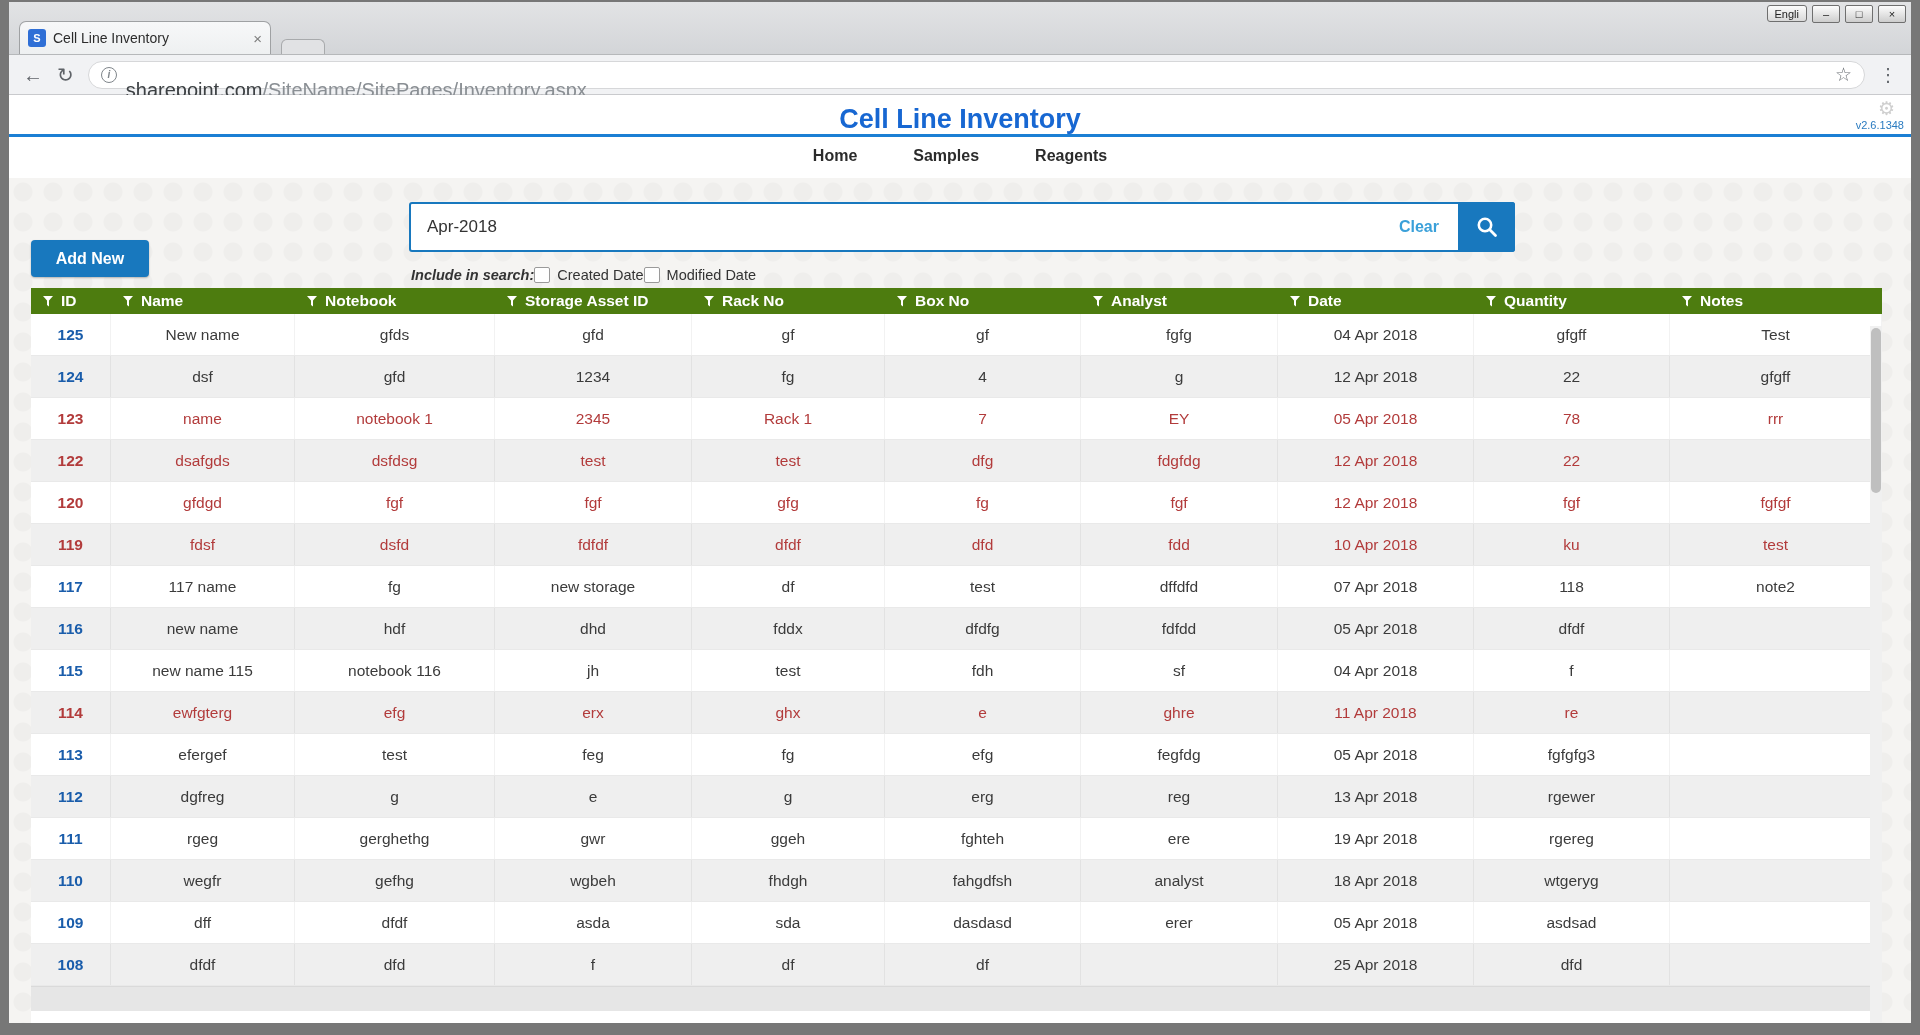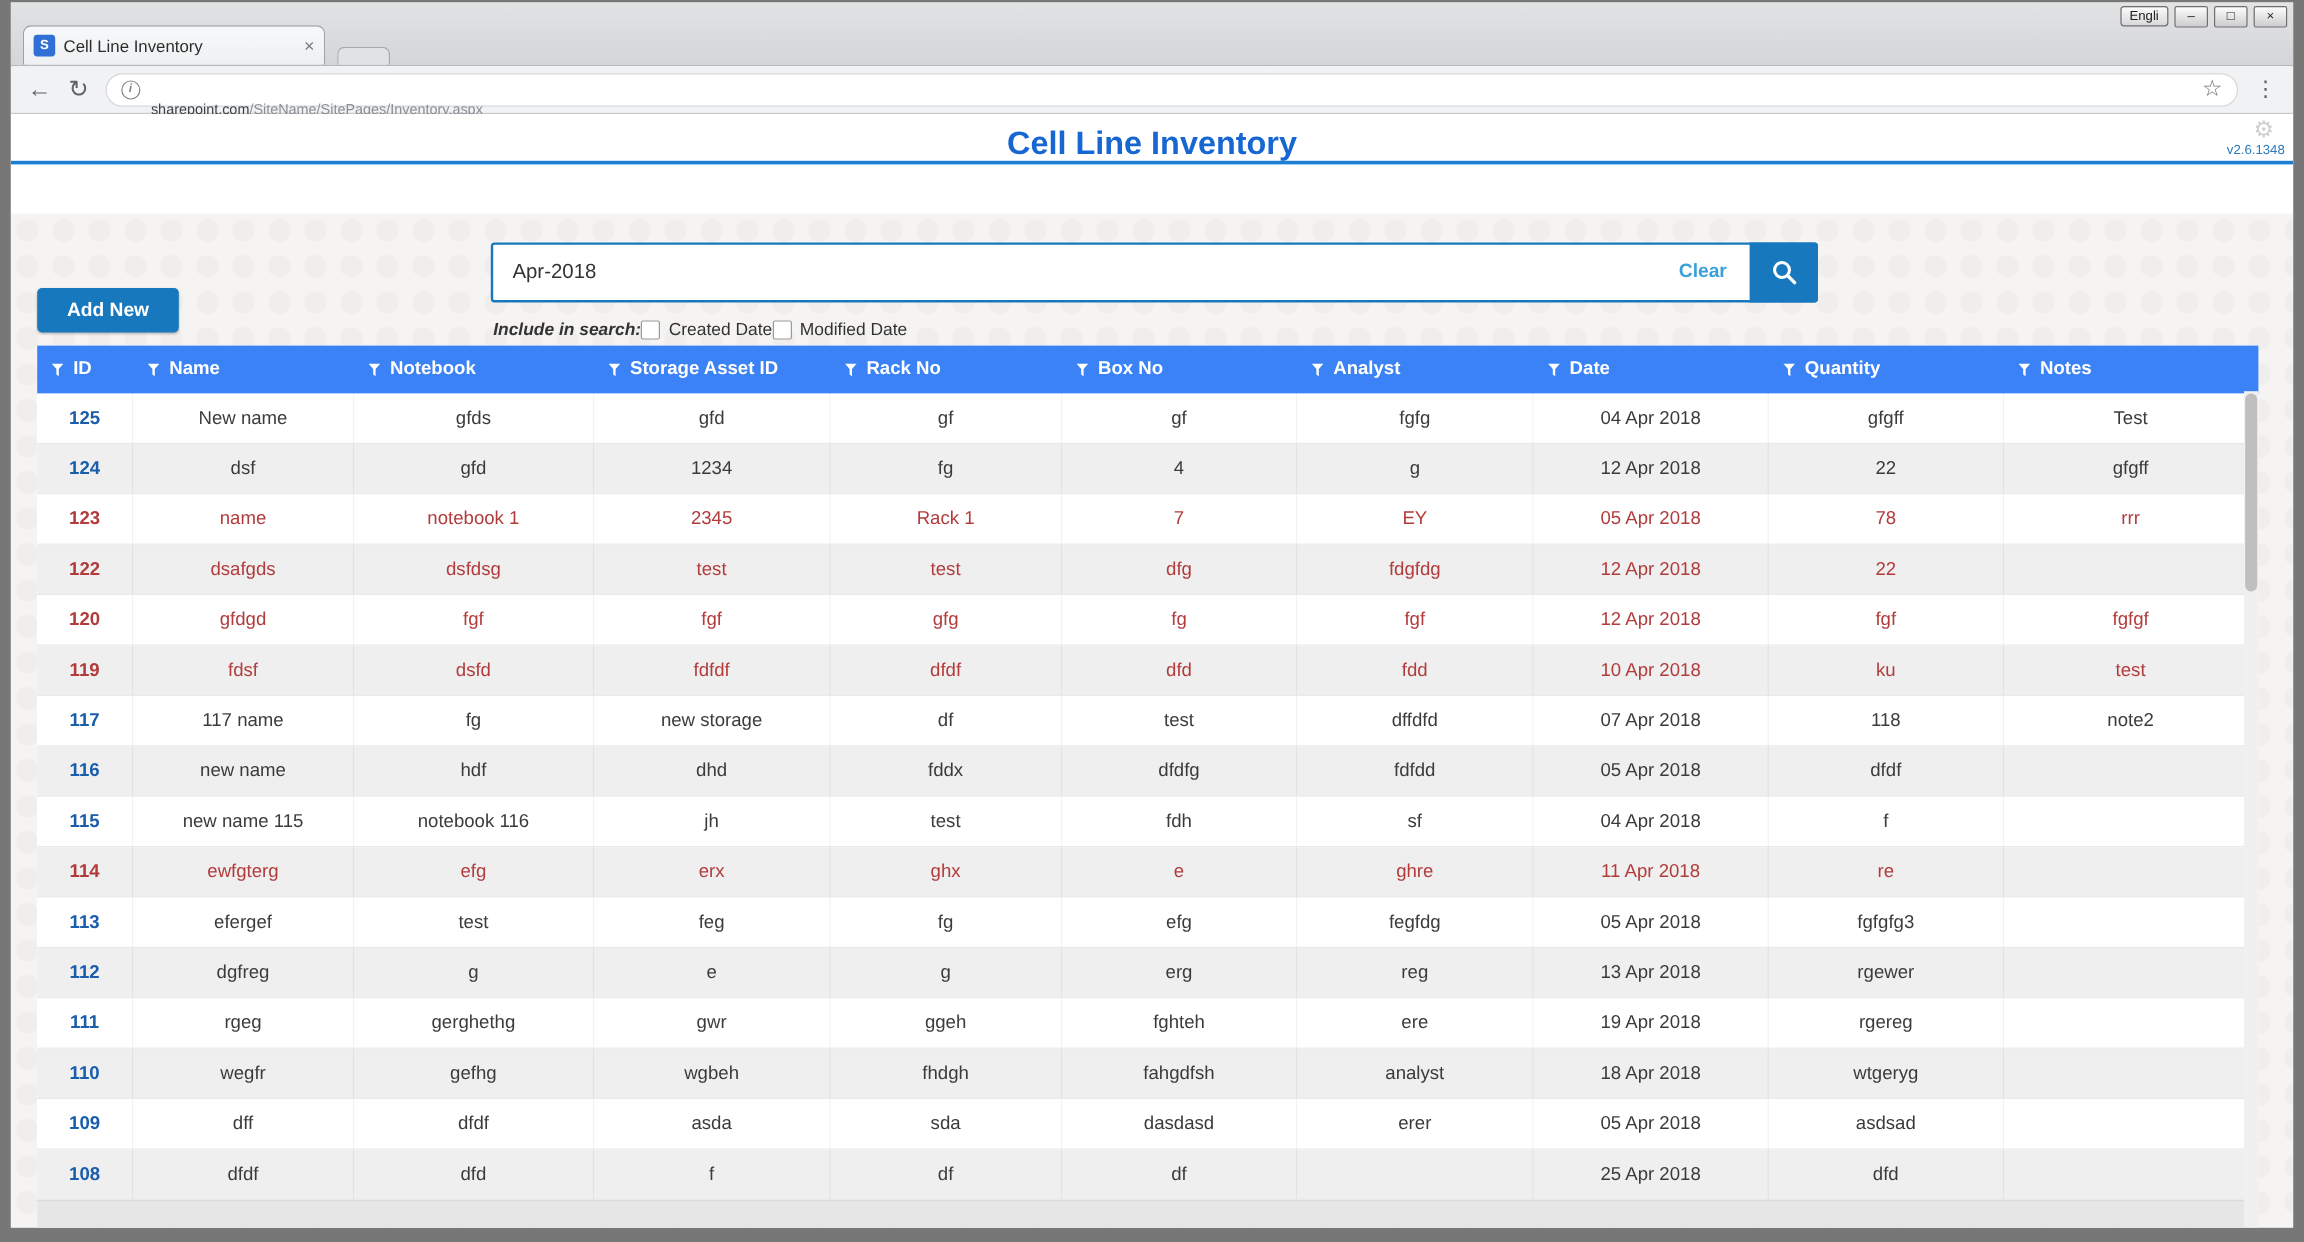--- a/index.html
+++ b/index.html
@@ -32,21 +32,21 @@
 
   
   .navbar { height:40px; flex:0 0 40px; background:#f1f2f4; border-bottom:1px solid #c9cacd;
     display:flex; align-items:center; padding:0 14px; gap:14px; }
   .nav-ico { font-size:20px; color:#5f6368; line-height:1; }
   .omnibox { flex:1; height:28px; background:#fff; border:1px solid #d6d7d9; border-radius:14px;
     display:flex; align-items:center; padding:0 12px; gap:9px; }
   .info-ico { width:16px; height:16px; border:1.5px solid #80868b; border-radius:50%;
     color:#80868b; font-size:10px; font-style:italic; font-weight:bold;
     display:flex; align-items:center; justify-content:center; flex:0 0 16px; }
-  .url { font-size:12px; white-space:nowrap; overflow:hidden; flex:1;margin-top:32px; }
+  .url { font-size:20px; white-space:nowrap; overflow:hidden; flex:1;margin-top:32px; }
   .url .domain { color:#3c4043; }
   .url .path { color:#8a8f94; }
   .star-ico { font-size:19px; color:#6b7075; }
   .menu-ico { font-size:18px; color:#5f6368; letter-spacing:0; }
 
   
   .page { flex:1; position:relative; background:#ffffff; overflow:hidden; }
   .hdr-band { height:42px; position:relative; border-bottom:3px solid #1b7fd4; background:#fff; }
   .page-title { text-align:center; font-size:27px; font-weight:bold; color:#1767d2; padding-top:9px; }
   .gear { position:absolute; right:16px; top:2px; font-size:19px; color:#cfcfcf; }
@@ -76,21 +76,21 @@
   .include-row { position:absolute; left:402px; top:86px; height:22px; display:flex; align-items:center; }
   .include-label { font-size:14.5px; font-style:italic; font-weight:600; color:#333; }
   .chk-group { display:flex; align-items:flex-end; gap:7px; }
   .chk-box { width:16px; height:16px; background:#fff; border:1px solid #9a9a9a; border-radius:2px; }
   .chk-label { font-size:14.5px; color:#333; }
 
   
   .inv-table { position:absolute; left:22px; top:110px; width:1851px; bottom:0; background:#fff; }
   .thead, .tr { display:grid;
     grid-template-columns:80px 184px 200px 197px 193px 196px 197px 196px 196px 1fr; }
-  .thead { height:40px; background:#3b82f6; }
+  .thead { height:26px; background:#4d7c0f; }
   .th { display:flex; align-items:center; gap:8px; padding-left:12px; color:#fff;
     font-weight:bold; font-size:15.5px; white-space:nowrap; overflow:hidden; }
   .tr { height:42px; background:#fff; border-bottom:1px solid #e9e9e9; }
   .tr.alt { background:#efefef; }
   .td { display:flex; align-items:center; justify-content:center; font-size:15.5px; color:#3b3b3b;
     border-right:1px solid rgba(0,0,0,0.05); overflow:hidden; white-space:nowrap; }
   .td.id-cell { color:#1a5dab; font-weight:bold; }
   .tr.red .td, .tr.red .td.id-cell { color:#b23b3b; }
   .tr-partial { height:25px; background:#e6e6e6; border-top:1px solid #dadada; }
   .tbl-scroll { position:absolute; top:38px; right:0; width:12px; bottom:0; background:#f0f0f0; }
@@ -129,20 +129,25 @@
       </div>
       <span class="menu-ico">⋮</span>
     </div>
 
     <div class="page">
       <div class="hdr-band">
         <div class="page-title">Cell Line Inventory</div>
         <span class="gear">⚙</span>
         <span class="version">v2.6.1348</span>
       </div>
+      <div class="navlinks">
+        <span class="navlink">Home</span>
+        <span class="navlink">Samples</span>
+        <span class="navlink">Reagents</span>
+      </div>
 
       <div class="content">
 
         <div class="search-wrap">
           <input class="search-input" type="text" value="Apr-2018" style="">
           <span class="clear-link">Clear</span>
           <div class="search-btn">
             <svg width="24" height="24" viewBox="0 0 24 24">
               <circle cx="10" cy="10" r="6.2" fill="none" stroke="#ffffff" stroke-width="2.6"></circle>
               <line x1="14.8" y1="14.8" x2="20.5" y2="20.5" stroke="#ffffff" stroke-width="2.8" stroke-linecap="round"></line>

